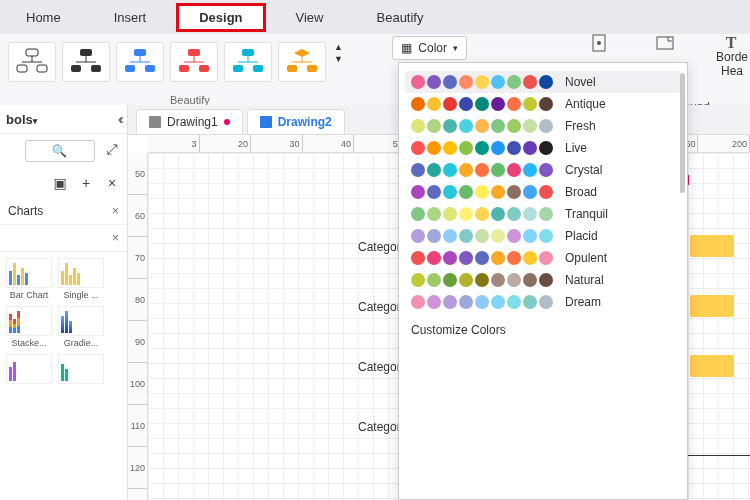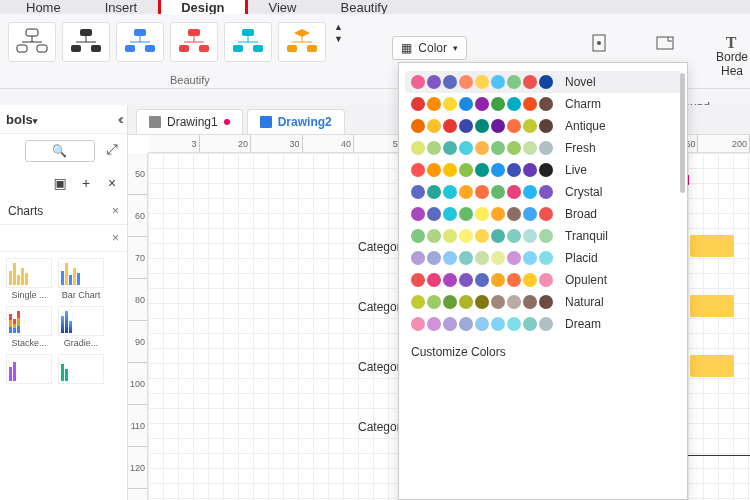--- a/index.html
+++ b/index.html
@@ -1,18 +1,18 @@
 <!DOCTYPE html>
 <html><head>
 <meta charset="utf-8">
 <style>
   * { box-sizing: border-box; margin: 0; padding: 0; font-family: Arial, sans-serif; }
   body { background: #f5f5f7; width: 750px; height: 500px; overflow: hidden; position: relative; font-size: 12px; color: #333; }
 
-  .menubar { display: flex; background: #e9e9ed; height: 14px; align-items: center; padding: 0 4px; gap: 0; }
+  .menubar { display: flex; background: #e9e9ed; height: 34px; align-items: center; padding: 0 4px; gap: 9px; }
   .menubar .tab { padding: 6px 22px; font-size: 13px; cursor: pointer; }
   .menubar .tab.active { background: #fff; font-weight: bold; outline: 3px solid #e30613; outline-offset: -2px; }
 
   .ribbon { display: flex; background: #f7f7f9; height: 75px; border-bottom: 1px solid #ddd; padding: 4px 8px 0 8px; position: relative; }
   .style-group { display: flex; gap: 6px; align-items: flex-start; padding-top: 4px; }
   .style-thumb { width: 48px; height: 40px; background: #fff; border: 1px solid #e0e0e4; border-radius: 3px; display:flex; align-items:center; justify-content:center; cursor:pointer; }
   .style-thumb svg { width: 36px; height: 30px; }
   .beautify-label { position:absolute; left: 170px; top: 60px; font-size: 11px; color: #666; }
 
   .top-right-icons { position:absolute; right: 10px; top: 34px; display:flex; gap: 48px; align-items:center; }
@@ -187,37 +187,37 @@
     <span>Charts</span>
     <span class="x">×</span>
   </div>
   <div class="lp-item">
     <span></span>
     <span class="x">×</span>
   </div>
   <div class="lp-gallery">
     <div class="chart-thumb">
       <div class="ct">
+          <div class="bar" style="height:60%;background:#4f86f7"></div>
+          <div class="bar" style="height:90%;background:#f6c453"></div>
+          <div class="bar" style="height:40%;background:#4f86f7"></div>
+          <div class="bar" style="height:70%;background:#f6c453"></div>
+          <div class="bar" style="height:50%;background:#4f86f7"></div>
+        </div>
+      <div class="lbl">Bar Chart</div>
+    </div>
+    <div class="chart-thumb">
+      <div class="ct">
           <div class="bar" style="height:60%;background:#f6c453"></div>
           <div class="bar" style="height:90%;background:#f6c453"></div>
           <div class="bar" style="height:40%;background:#f6c453"></div>
           <div class="bar" style="height:70%;background:#f6c453"></div>
           <div class="bar" style="height:50%;background:#f6c453"></div>
         </div>
       <div class="lbl">Single ...</div>
-    </div>
-    <div class="chart-thumb">
-      <div class="ct">
-          <div class="bar" style="height:60%;background:#4f86f7"></div>
-          <div class="bar" style="height:90%;background:#f6c453"></div>
-          <div class="bar" style="height:40%;background:#4f86f7"></div>
-          <div class="bar" style="height:70%;background:#f6c453"></div>
-          <div class="bar" style="height:50%;background:#4f86f7"></div>
-        </div>
-      <div class="lbl">Bar Chart</div>
     </div>
     <div class="chart-thumb">
       <div class="ct">
           <div class="bar" style="height:80%;background:linear-gradient(#ef4444 33%,#f59e0b 33% 66%,#3b82f6 66%)"></div>
           <div class="bar" style="height:60%;background:linear-gradient(#ef4444 33%,#f59e0b 33% 66%,#3b82f6 66%)"></div>
           <div class="bar" style="height:90%;background:linear-gradient(#ef4444 33%,#f59e0b 33% 66%,#3b82f6 66%)"></div>
         </div>
       <div class="lbl">Stacke...</div>
     </div>
     <div class="chart-thumb">
@@ -303,34 +303,20 @@
           <div class="swatch" style="background: rgb(255, 213, 79);"></div>
           <div class="swatch" style="background: rgb(79, 195, 247);"></div>
           <div class="swatch" style="background: rgb(129, 199, 132);"></div>
           <div class="swatch" style="background: rgb(239, 83, 80);"></div>
           <div class="swatch" style="background: rgb(13, 71, 161);"></div>
         </div>
         <span class="sname">Novel</span>
       </div>
       <div class="scheme">
         <div class="swatches">
-          <div class="swatch" style="background: rgb(229, 57, 53);"></div>
-          <div class="swatch" style="background: rgb(251, 140, 0);"></div>
-          <div class="swatch" style="background: rgb(253, 216, 53);"></div>
-          <div class="swatch" style="background: rgb(30, 136, 229);"></div>
-          <div class="swatch" style="background: rgb(142, 36, 170);"></div>
-          <div class="swatch" style="background: rgb(67, 160, 71);"></div>
-          <div class="swatch" style="background: rgb(0, 172, 193);"></div>
-          <div class="swatch" style="background: rgb(244, 81, 30);"></div>
-          <div class="swatch" style="background: rgb(109, 76, 65);"></div>
-        </div>
-        <span class="sname">Charm</span>
-      </div>
-      <div class="scheme">
-        <div class="swatches">
           <div class="swatch" style="background: rgb(239, 108, 0);"></div>
           <div class="swatch" style="background: rgb(251, 192, 45);"></div>
           <div class="swatch" style="background: rgb(229, 57, 53);"></div>
           <div class="swatch" style="background: rgb(57, 73, 171);"></div>
           <div class="swatch" style="background: rgb(0, 137, 123);"></div>
           <div class="swatch" style="background: rgb(106, 27, 154);"></div>
           <div class="swatch" style="background: rgb(255, 112, 67);"></div>
           <div class="swatch" style="background: rgb(192, 202, 51);"></div>
           <div class="swatch" style="background: rgb(93, 64, 55);"></div>
         </div>

